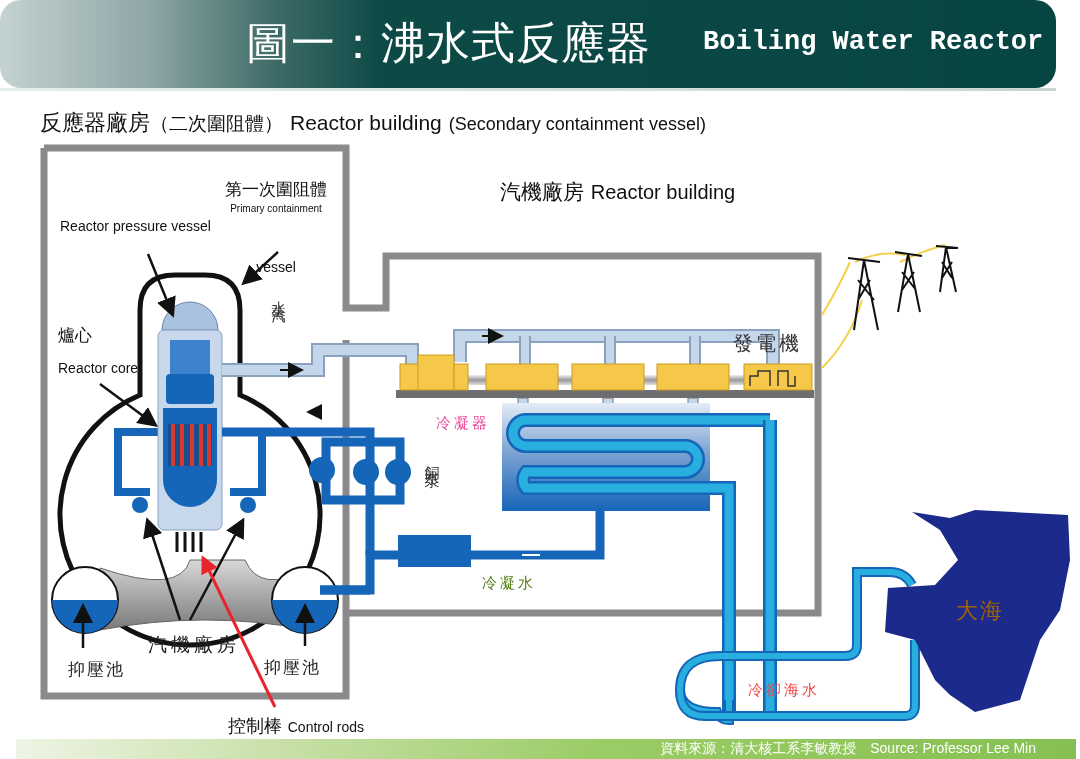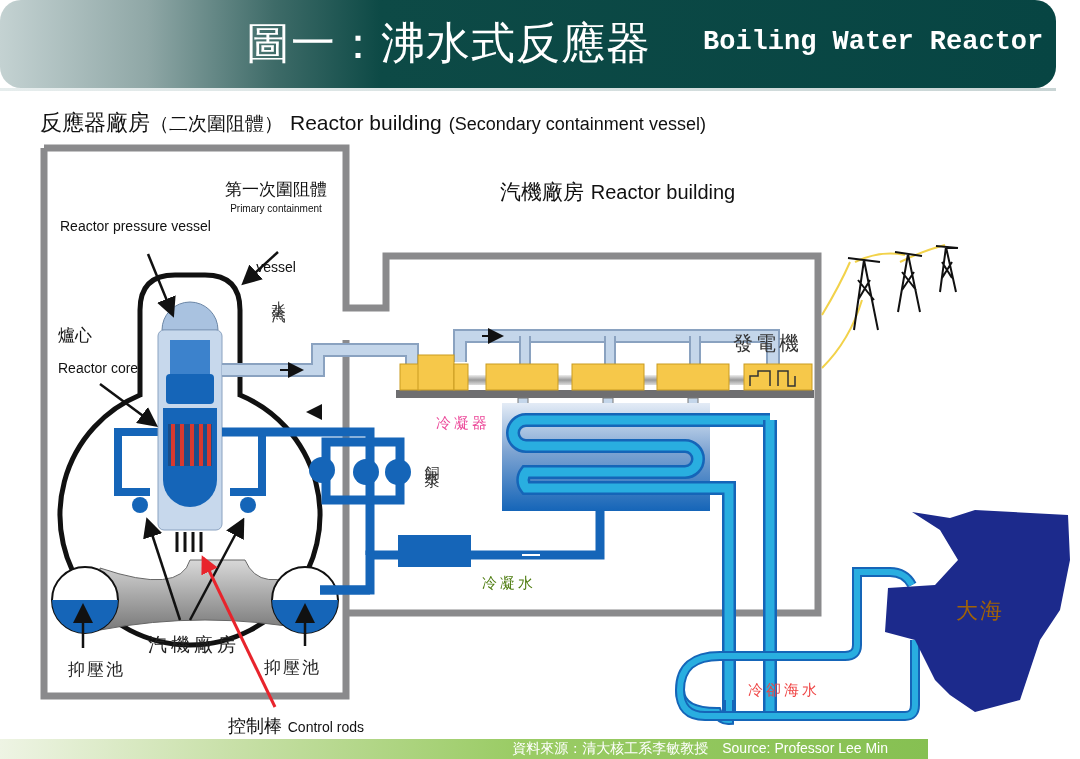--- a/index.html
+++ b/index.html
@@ -2,21 +2,21 @@
 <html><head>
 <meta charset="utf-8">
 <style>
   html, body { margin:0; padding:0; background:#ffffff; }
   body { width:1080px; height:759px; position:relative; overflow:hidden; font-family:"DejaVu Sans", sans-serif; }
   .header { position:absolute; left:0; top:0; width:1056px; height:88px;
     background:linear-gradient(90deg,#c4d2d2 0%,#8fa7a6 14%,#3e6b68 26%,#0d4a46 36%,#074543 100%);border-radius:21px; }
   .header-shadow { position:absolute; left:0; top:88px; width:1056px; height:3px; background:linear-gradient(90deg,#e6eded,#c8d4d4); }
   .title-cn { position:absolute; left:246px; top:14px; font-size:44px; color:#ffffff; font-weight:normal; letter-spacing:1px; white-space:nowrap; }
   .title-en { position:absolute; left:703px; top:27px; font-size:27px; color:#ffffff; font-family:Liberation Mono, monospace; font-weight:bold; white-space:nowrap; }
-  .footer { position:absolute; left:0; top:739px; width:928px; height:20px;
+  .footer { position:absolute; left:16px; top:739px; width:1060px; height:20px;
     background:linear-gradient(90deg,#eef4e4 0%,#c8e0a8 25%,#9bcc66 55%,#86c052 100%); }
   .footer-text { position:absolute; right:40px; top:1px; font-size:14px; color:#ffffff; white-space:nowrap; font-family:"Liberation Sans", sans-serif; }
   .lbl { position:absolute; white-space:nowrap; color:#111; }
   .sans { font-family:"Liberation Sans", sans-serif; }
   .serif { font-family:"DejaVu Serif", serif; }
   .vert { writing-mode:vertical-rl; text-orientation:upright; letter-spacing:4px; }
   svg.diagram { position:absolute; left:0; top:0; }
 </style>
 </head>
 <body>

